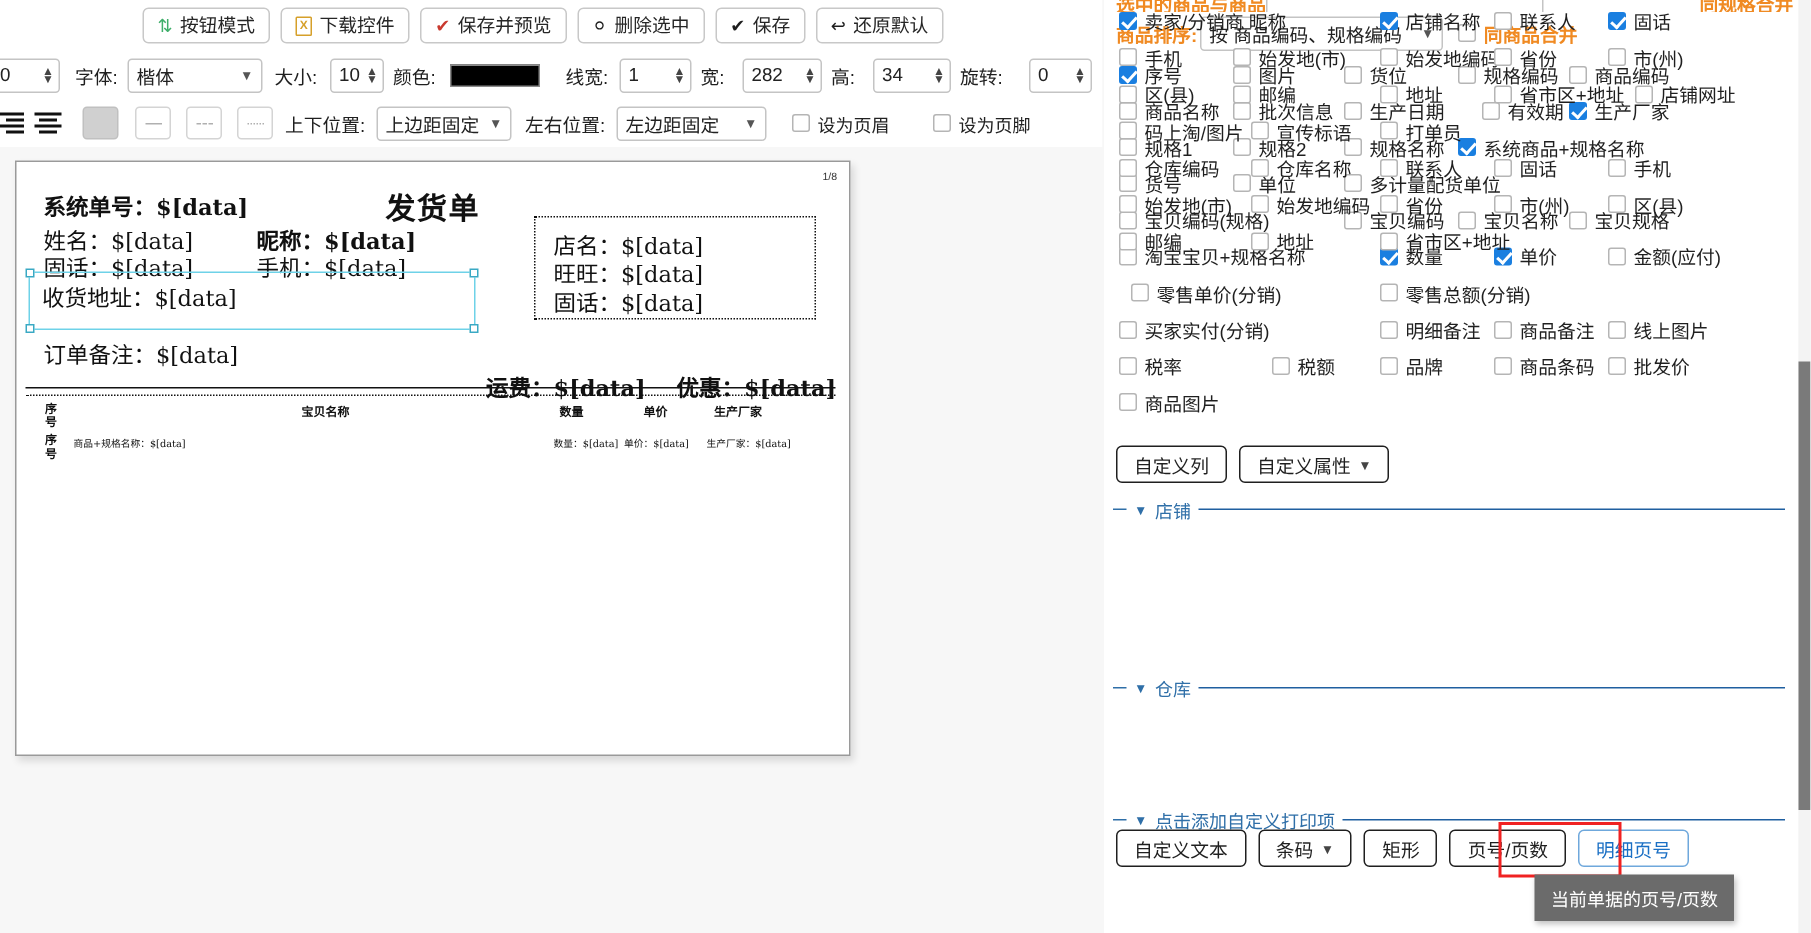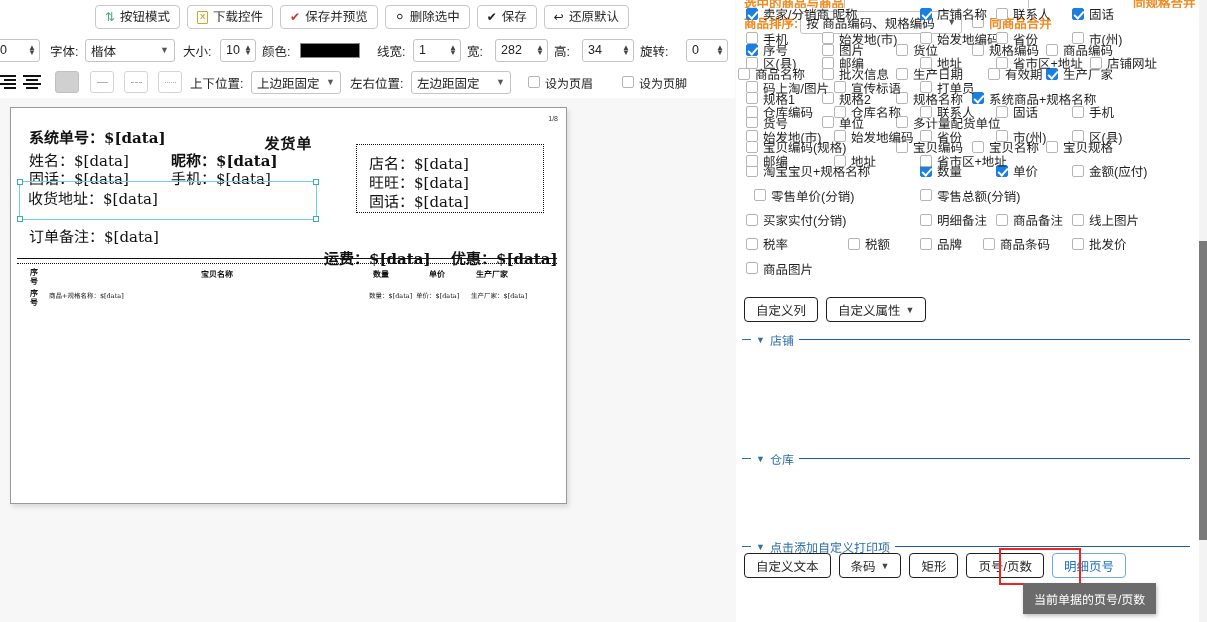--- a/index.html
+++ b/index.html
@@ -121,24 +121,24 @@
   
   #canvas-wrap {
     position: absolute; left: 10px; top: 107px;
     width: 557px; height: 397px;
     background: #ffffff;
     border: 1px solid #9a9a9a;
     box-shadow: 2px 3px 5px rgba(0,0,0,0.12);
     overflow: hidden;
   }
   .doc-title {
-    position: absolute; left: 0; right: 0; top: 24px;
+    position: absolute; left: 0; right: 0; top: 15px;
     text-align: center;
     font-family: "DejaVu Serif", "Liberation Serif", serif;
-    font-size: 15px; font-weight: bold; color: #111;
+    font-size: 20px; font-weight: bold; color: #111;
     letter-spacing: 1px;
   }
   .pg-num {
     position: absolute; right: 8px; top: 7px;
     font-size: 7px; color: #333;
   }
   .fld {
     position: absolute;
     font-family: "DejaVu Serif", "Liberation Serif", serif;
     font-size: 15px; color: #111; white-space: nowrap;
@@ -466,21 +466,21 @@
           <label class="cbcell" style="left: 236px;">
             <span class="cbx"></span>
             <span>规格编码</span>
           </label>
           <label class="cbcell" style="left: 310px;">
             <span class="cbx"></span>
             <span>商品编码</span>
           </label>
         </div>
         <div class="cbrow" style="height: 24.3px;">
-          <label class="cbcell" style="left: 2px; align-items: center;">
+          <label class="cbcell" style="left: 10px; align-items: center;">
             <span class="cbx"></span>
             <span>商品名称</span>
           </label>
           <label class="cbcell" style="left: 86px;">
             <span class="cbx"></span>
             <span>批次信息</span>
           </label>
           <label class="cbcell" style="left: 160px;">
             <span class="cbx"></span>
             <span>生产日期</span>
@@ -596,21 +596,21 @@
             <span>税率</span>
           </label>
           <label class="cbcell" style="left: 98px; padding-left: 14px;">
             <span class="cbx"></span>
             <span>税额</span>
           </label>
           <label class="cbcell" style="left: 184px;">
             <span class="cbx"></span>
             <span>品牌</span>
           </label>
-          <label class="cbcell" style="left: 247px;">
+          <label class="cbcell" style="left: 260px;">
             <span class="cbx"></span>
             <span>商品条码</span>
           </label>
           <label class="cbcell" style="left: 336px;">
             <span class="cbx"></span>
             <span>批发价</span>
           </label>
         </div>
         <div class="cbrow" style="height: 24.3px;">
           <label class="cbcell" style="left: 10px;">

